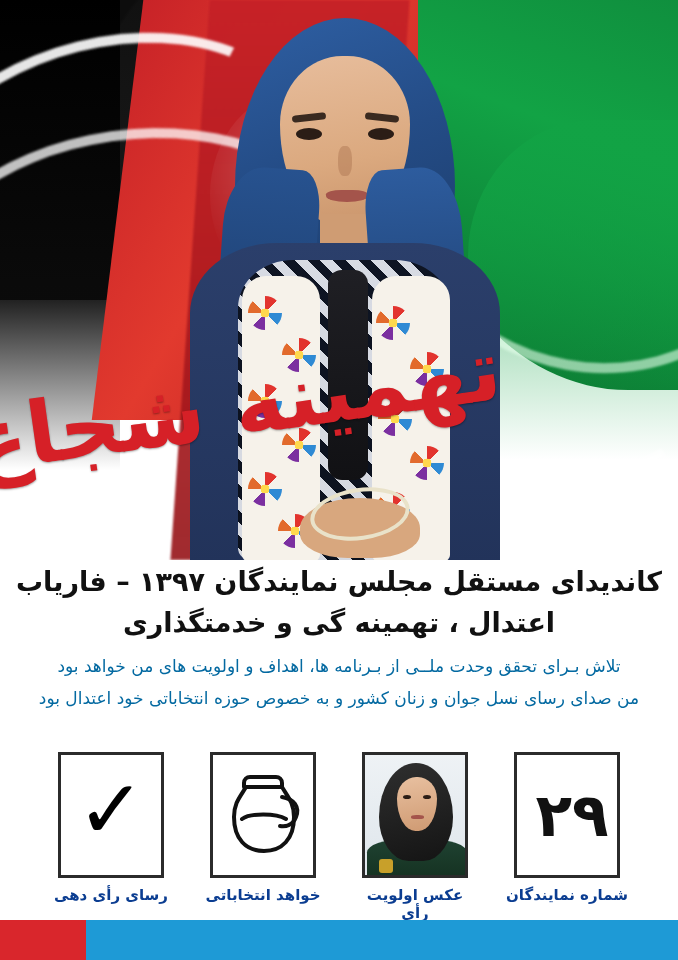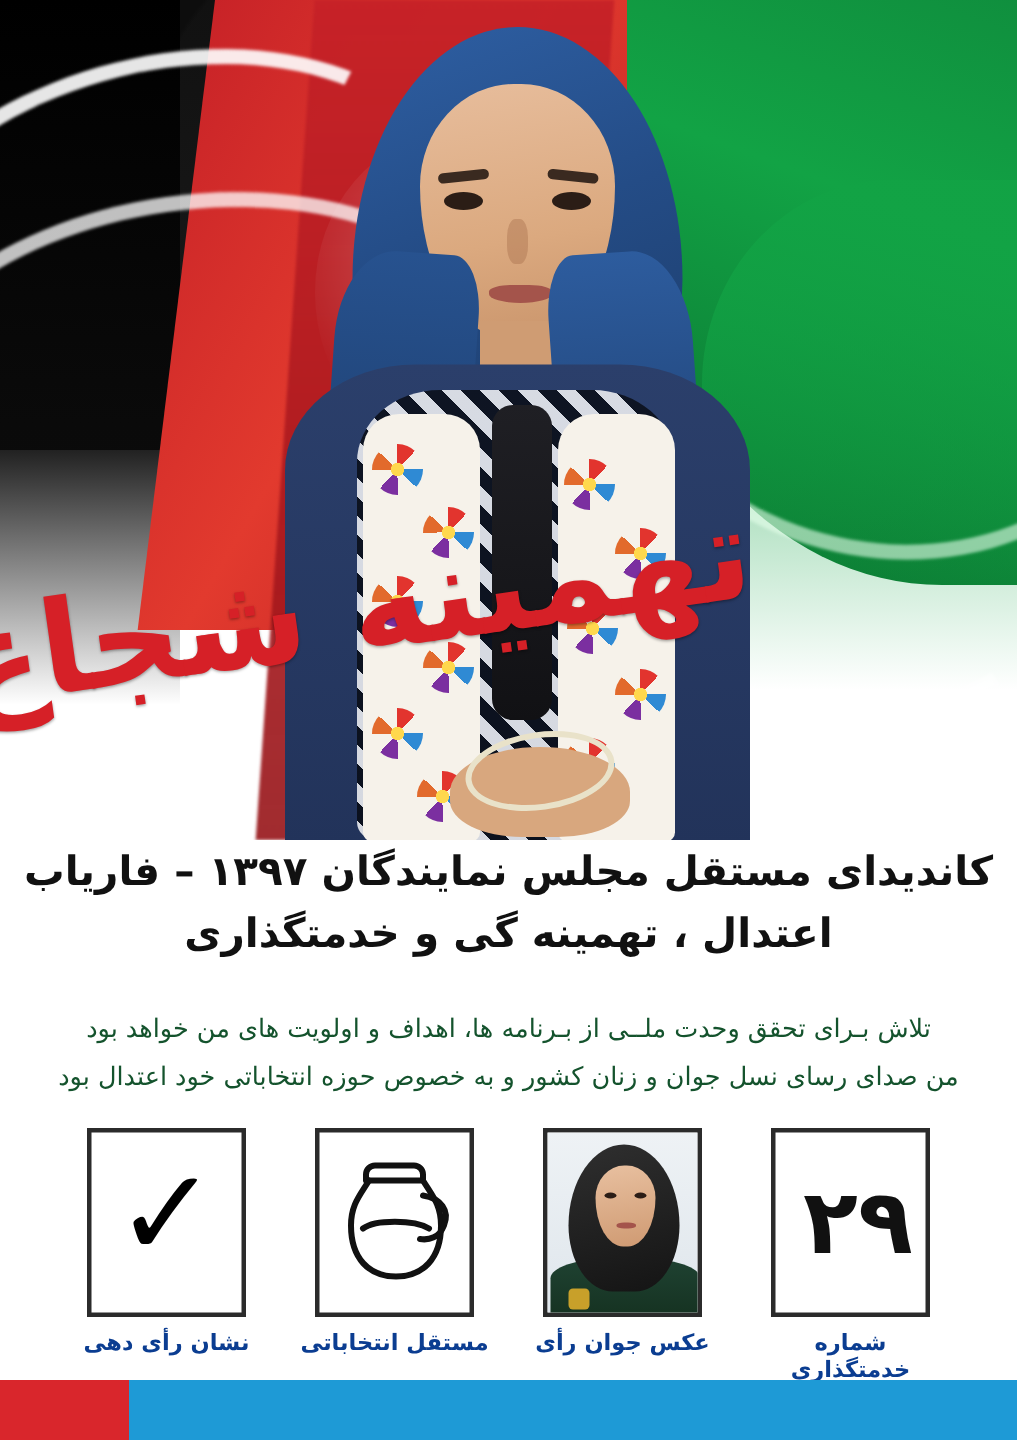--- a/index.html
+++ b/index.html
@@ -237,24 +237,24 @@
     letter-spacing: 0px;
     padding-top: 6px;
   }
   .headline .line2 {
     font-size: 27px;
     font-weight: bold;
     padding-top: 10px;
   }
   .subtext {
     position: absolute;
-    left: 0; top: 670px;
+    left: 0; top: 650px;
     width: 678px;
     text-align: center;
-    color: #14532d;
+    color: #0369a1;
     direction: rtl;
     font-size: 17px;
     line-height: 1.9;
   }
 
   
   .ballot-row {
     position: absolute;
     left: 0; top: 752px;
     width: 678px;
@@ -419,55 +419,55 @@
 
   <div class="subtext">
     <div>تلاش بـرای تحقق وحدت ملــی از بـرنامه ها، اهداف و اولویت های من خواهد بود</div>
     <div>من صدای رسای نسل جوان و زنان کشور و به خصوص حوزه انتخاباتی خود اعتدال بود</div>
   </div>
 
   <div class="ballot-row">
 
     <div class="cell">
       <div class="box tick">✓</div>
-      <div class="cap">نشان رأی دهی</div>
+      <div class="cap">رسای رأی دهی</div>
     </div>
 
     <div class="cell">
       <div class="box">
         <svg class="jug-svg" viewBox="0 0 86 104" aria-hidden="true">
           <g fill="none" stroke="#111" stroke-width="4" stroke-linejoin="round" stroke-linecap="round">
             <path d="M30 14 h26 a6 6 0 0 1 6 6 v4 h-38 v-4 a6 6 0 0 1 6 -6 z"></path>
             <path d="M26 24 c-6 10 -12 16 -12 30 c0 22 12 34 30 34 c18 0 30 -12 30 -34 c0 -14 -6 -20 -12 -30"></path>
             <path d="M62 34 c12 2 18 10 14 20 c-3 8 -10 10 -16 9"></path>
             <path d="M22 56 c8 -6 34 -6 44 0"></path>
           </g>
         </svg>
       </div>
-      <div class="cap">مستقل انتخاباتی</div>
+      <div class="cap">خواهد انتخاباتی</div>
     </div>
 
     <div class="cell">
       <div class="box photo">
         <div class="mini">
           <div class="mini-shoulder"></div>
           <div class="mini-hijab"></div>
           <div class="mini-face"></div>
           <div class="mini-eye-l"></div>
           <div class="mini-eye-r"></div>
           <div class="mini-mouth"></div>
           <div class="mini-pin"></div>
         </div>
       </div>
-      <div class="cap">عکس جوان رأی</div>
+      <div class="cap">عکس اولویت رأی</div>
     </div>
 
     <div class="cell">
       <div class="box num">۲۹</div>
-      <div class="cap">شماره خدمتگذاری</div>
+      <div class="cap">شماره نمایندگان</div>
     </div>
 
   </div>
 
   <div class="bottom-bar">
     <div class="stripe-red"></div>
     <div class="stripe-green"></div>
   </div>
 
 </div>

